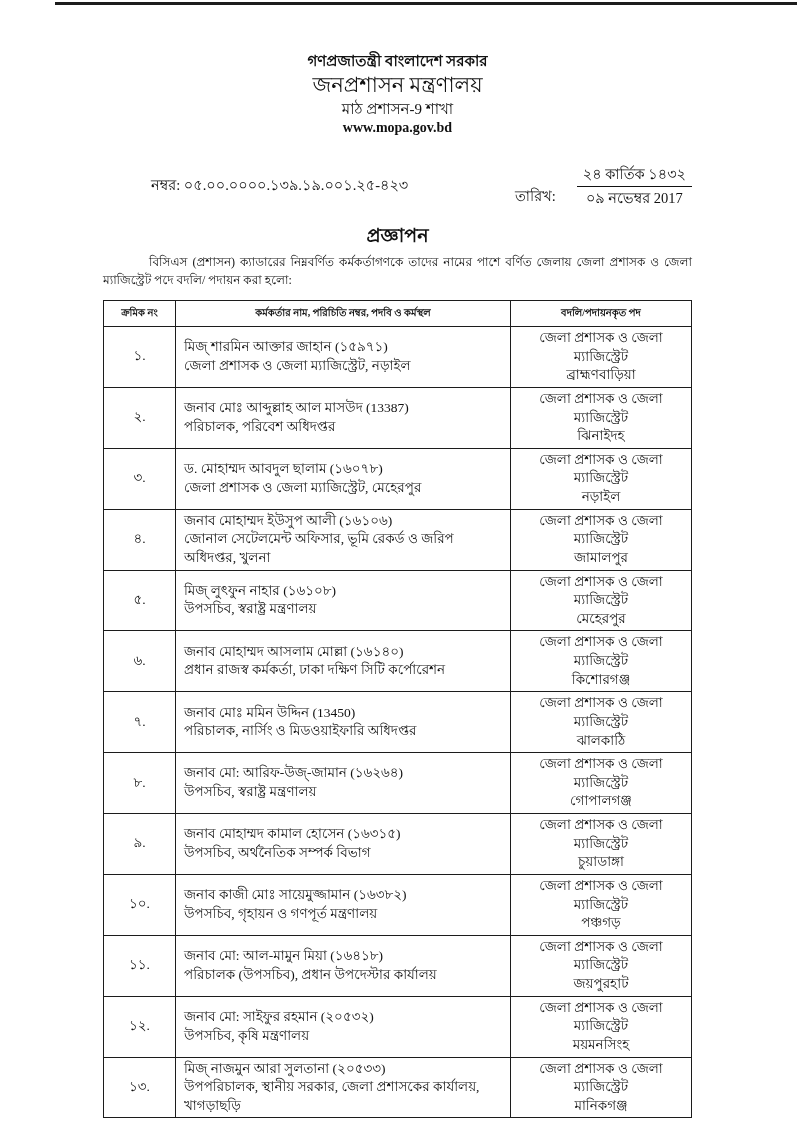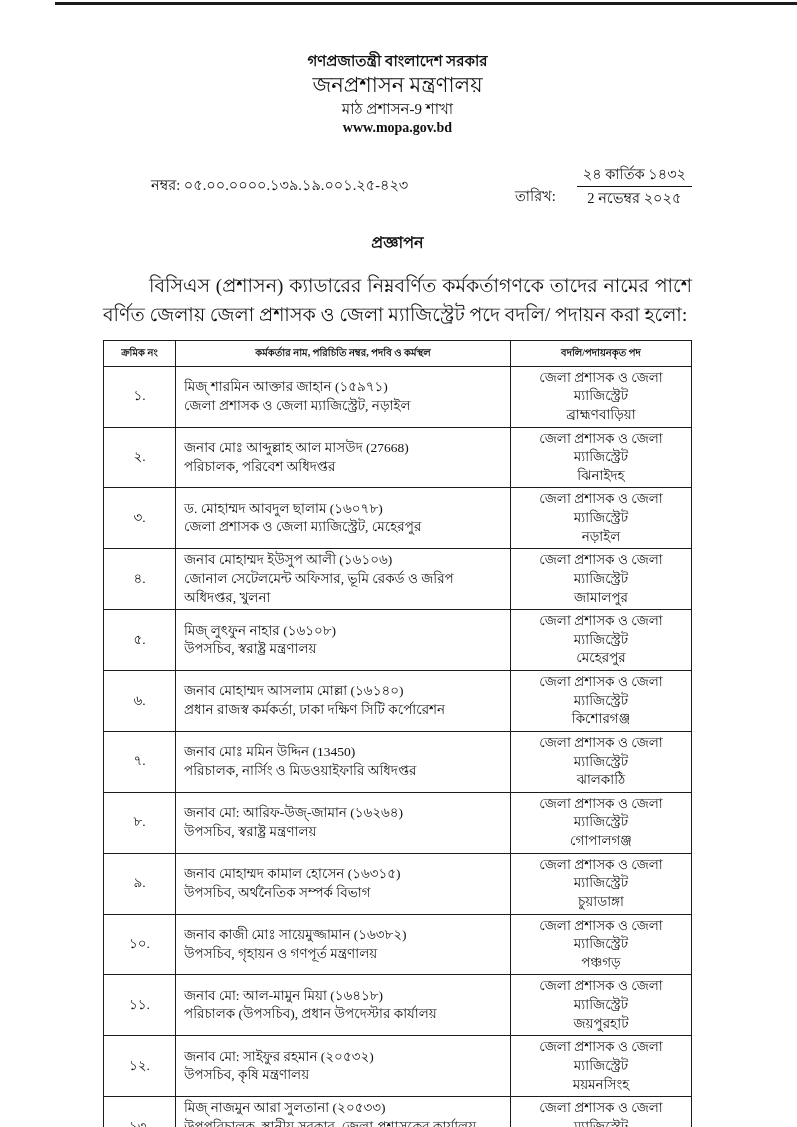--- a/index.html
+++ b/index.html
@@ -26,25 +26,25 @@
   .memo-row {
     display: flex; justify-content: space-between; align-items: flex-start;
     margin-top: 26px; font-size: 14.5px;
   }
   .memo-number { padding-top: 10px; margin-left: 48px; }
   .date-block { display: flex; align-items: flex-end; gap: 21px; }
   .date-stack { text-align: center; line-height: 1.45; }
   .date-top { border-bottom: 1.5px solid #111; padding: 0 6px 1px 6px; }
   .date-bottom { padding-top: 1px; }
   .doc-title {
-    text-align: center; font-size: 16px; font-weight: 700;
-    margin-top: 21px;
+    text-align: center; font-size: 19px; font-weight: 700;
+    margin-top: 12px;
   }
   .intro {
-    margin-top: 14px; font-size: 19px; line-height: 1.55;
+    margin-top: 0; font-size: 12px; line-height: 1.55;
     text-align: justify; text-indent: 46px;
   }
   table.order-table {
     margin-top: 10px; border-collapse: collapse; width: 100%;
     font-size: 13.5px;
   }
   table.order-table th, table.order-table td {
     border: 1.6px solid #1c1c1c;
     vertical-align: middle;
   }
@@ -71,21 +71,21 @@
 
   <div class="memo-row">
     <div class="memo-number">
       <span>নম্বর:</span>
       <span>০৫.০০.০০০০.১৩৯.১৯.০০১.২৫-৪২৩</span>
     </div>
     <div class="date-block">
       <span>তারিখ:</span>
       <span class="date-stack">
         <span class="date-top" style="display:block">২৪ কার্তিক ১৪৩২</span>
-        <span class="date-bottom" style="display:block">2 নভেম্বর ২০২৫</span>
+        <span class="date-bottom" style="display:block">০৯ নভেম্বর 2017</span>
       </span>
     </div>
   </div>
 
   <div class="doc-title">প্রজ্ঞাপন</div>
 
   <p class="intro">বিসিএস (প্রশাসন) ক্যাডারের নিম্নবর্ণিত কর্মকর্তাগণকে তাদের নামের পাশে বর্ণিত জেলায় জেলা প্রশাসক ও জেলা ম্যাজিস্ট্রেট পদে বদলি/ পদায়ন করা হলো:</p>
 
   <table class="order-table">
     <colgroup>
@@ -109,21 +109,21 @@
     </td>
     <td class="cell-post">
       <div>জেলা প্রশাসক ও জেলা ম্যাজিস্ট্রেট</div>
       <div>ব্রাহ্মণবাড়িয়া</div>
     </td>
   </tr>
 
   <tr>
     <td class="cell-sl">২.</td>
     <td class="cell-officer">
-      <div>জনাব মোঃ আব্দুল্লাহ আল মাসউদ (27668)</div>
+      <div>জনাব মোঃ আব্দুল্লাহ আল মাসউদ (13387)</div>
       <div>পরিচালক, পরিবেশ অধিদপ্তর</div>
     </td>
     <td class="cell-post">
       <div>জেলা প্রশাসক ও জেলা ম্যাজিস্ট্রেট</div>
       <div>ঝিনাইদহ</div>
     </td>
   </tr>
 
   <tr>
     <td class="cell-sl">৩.</td>

